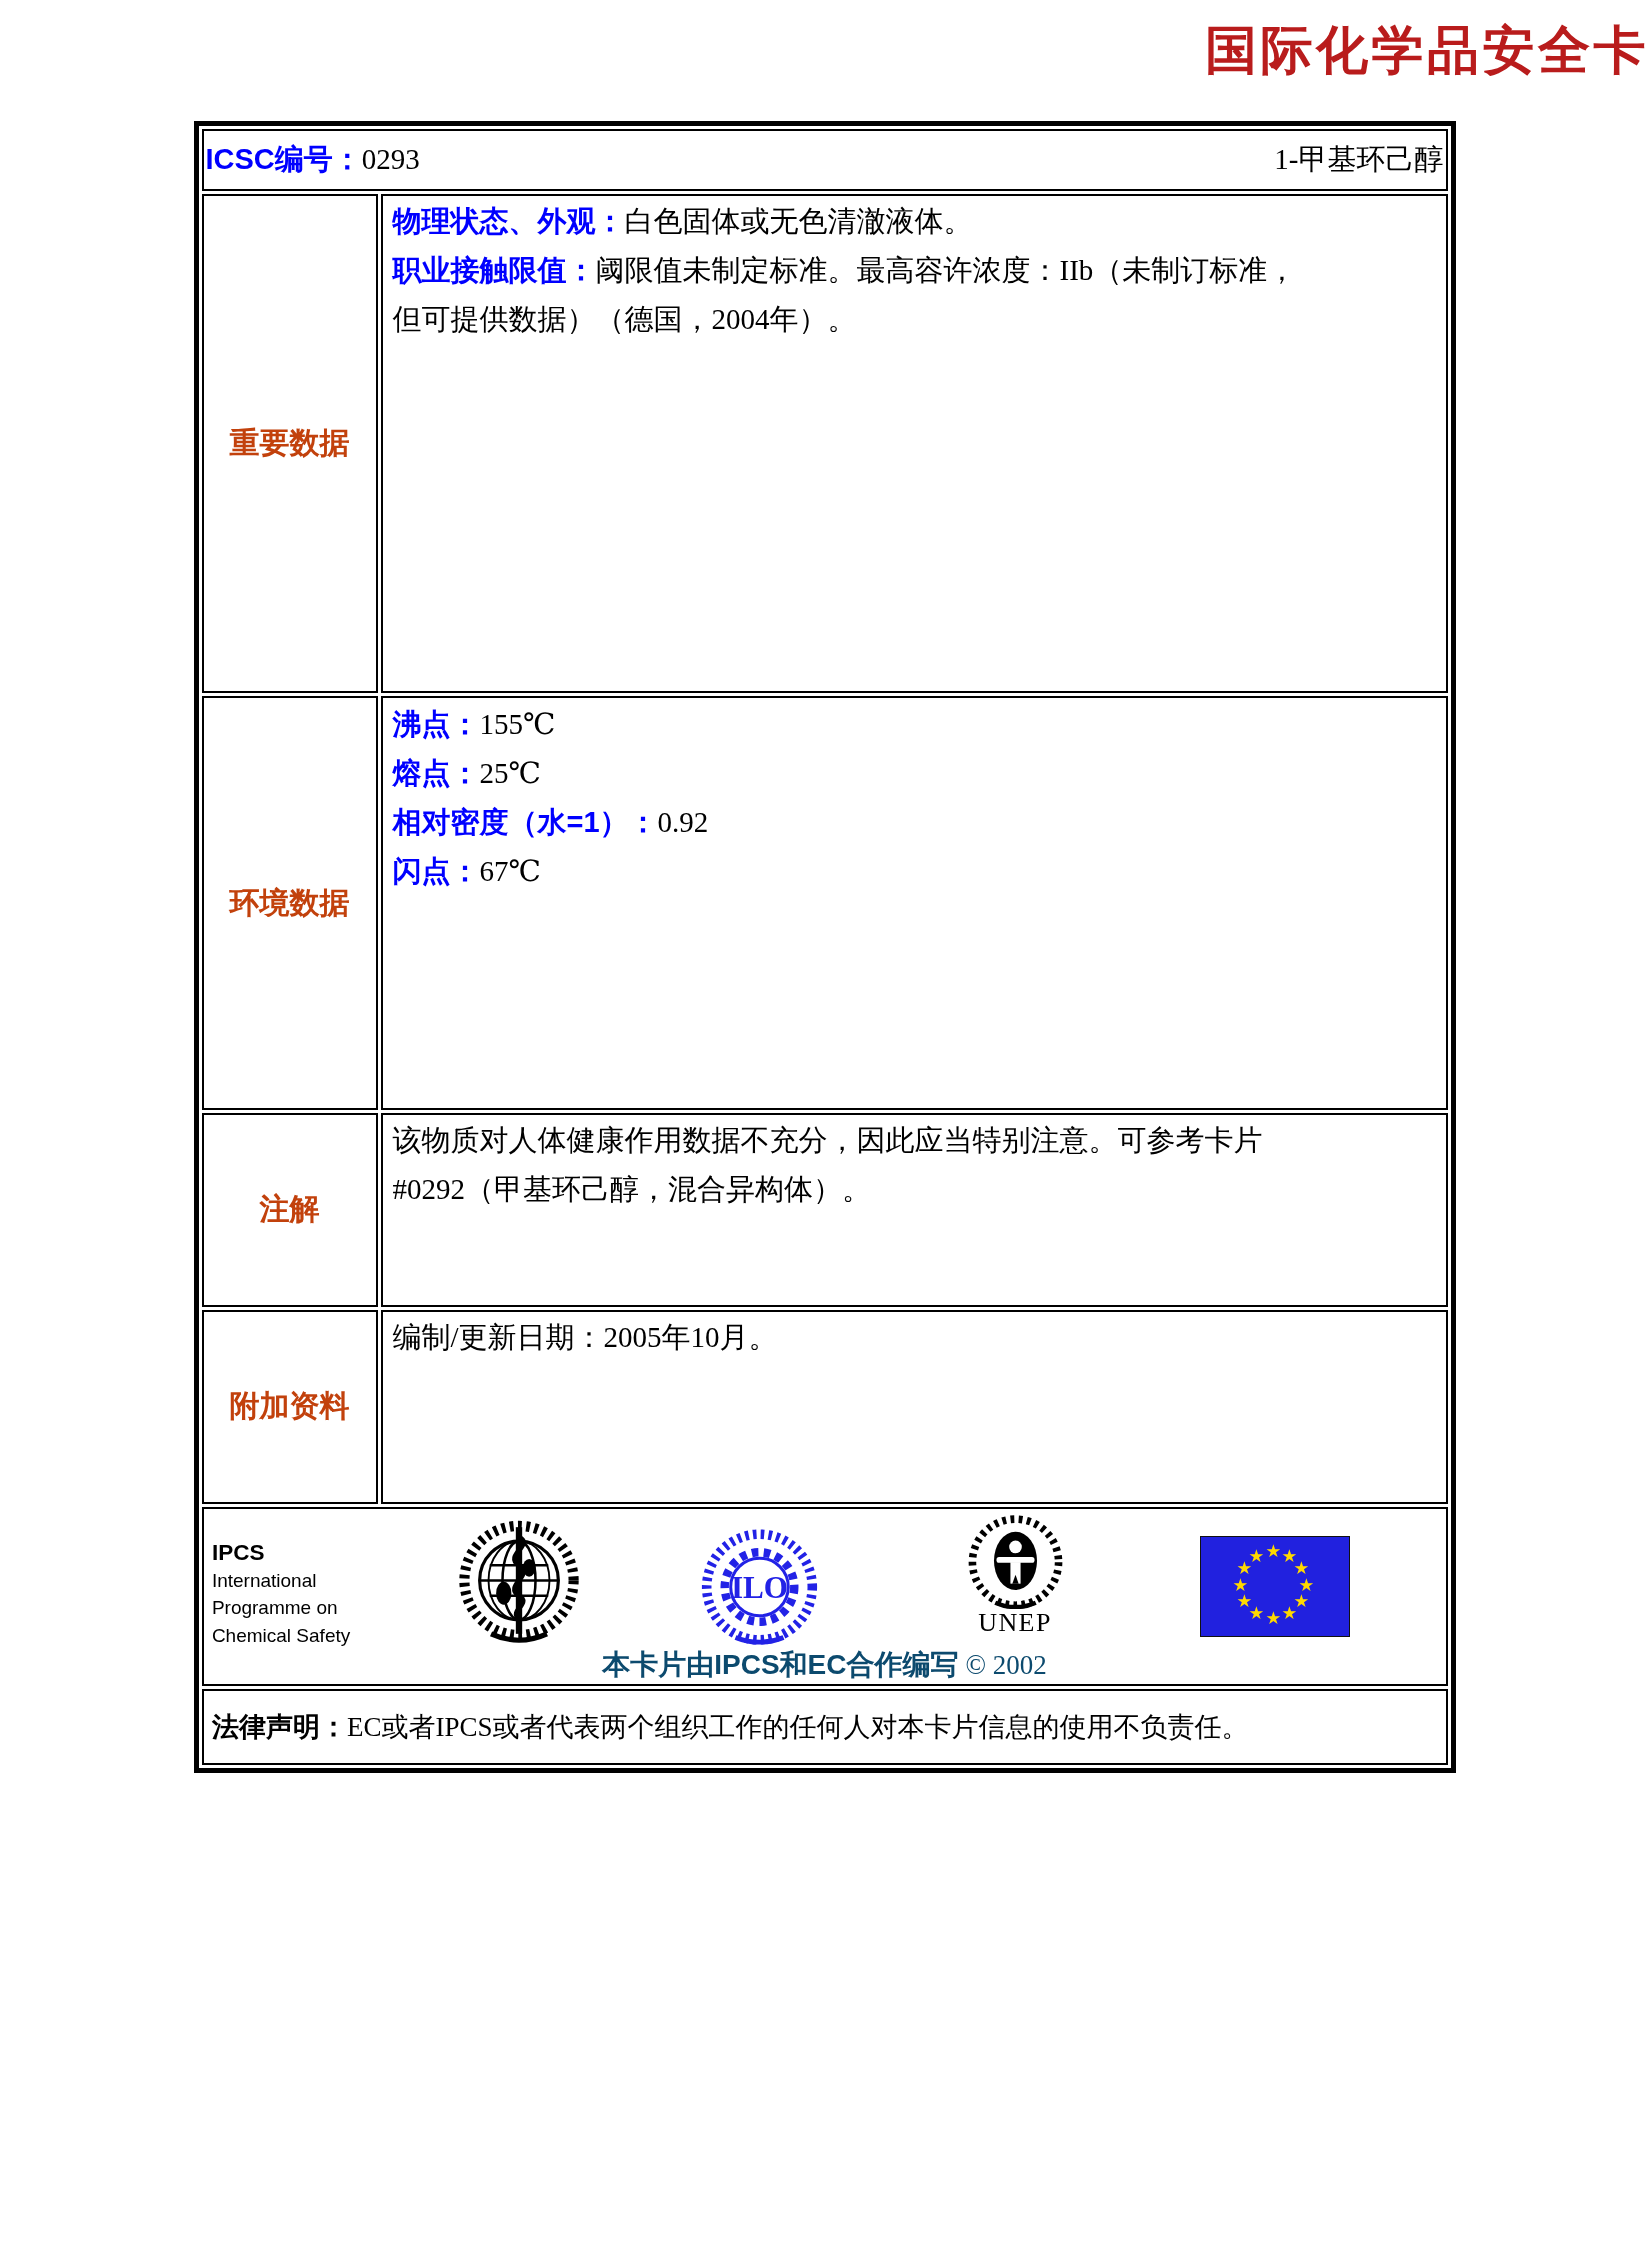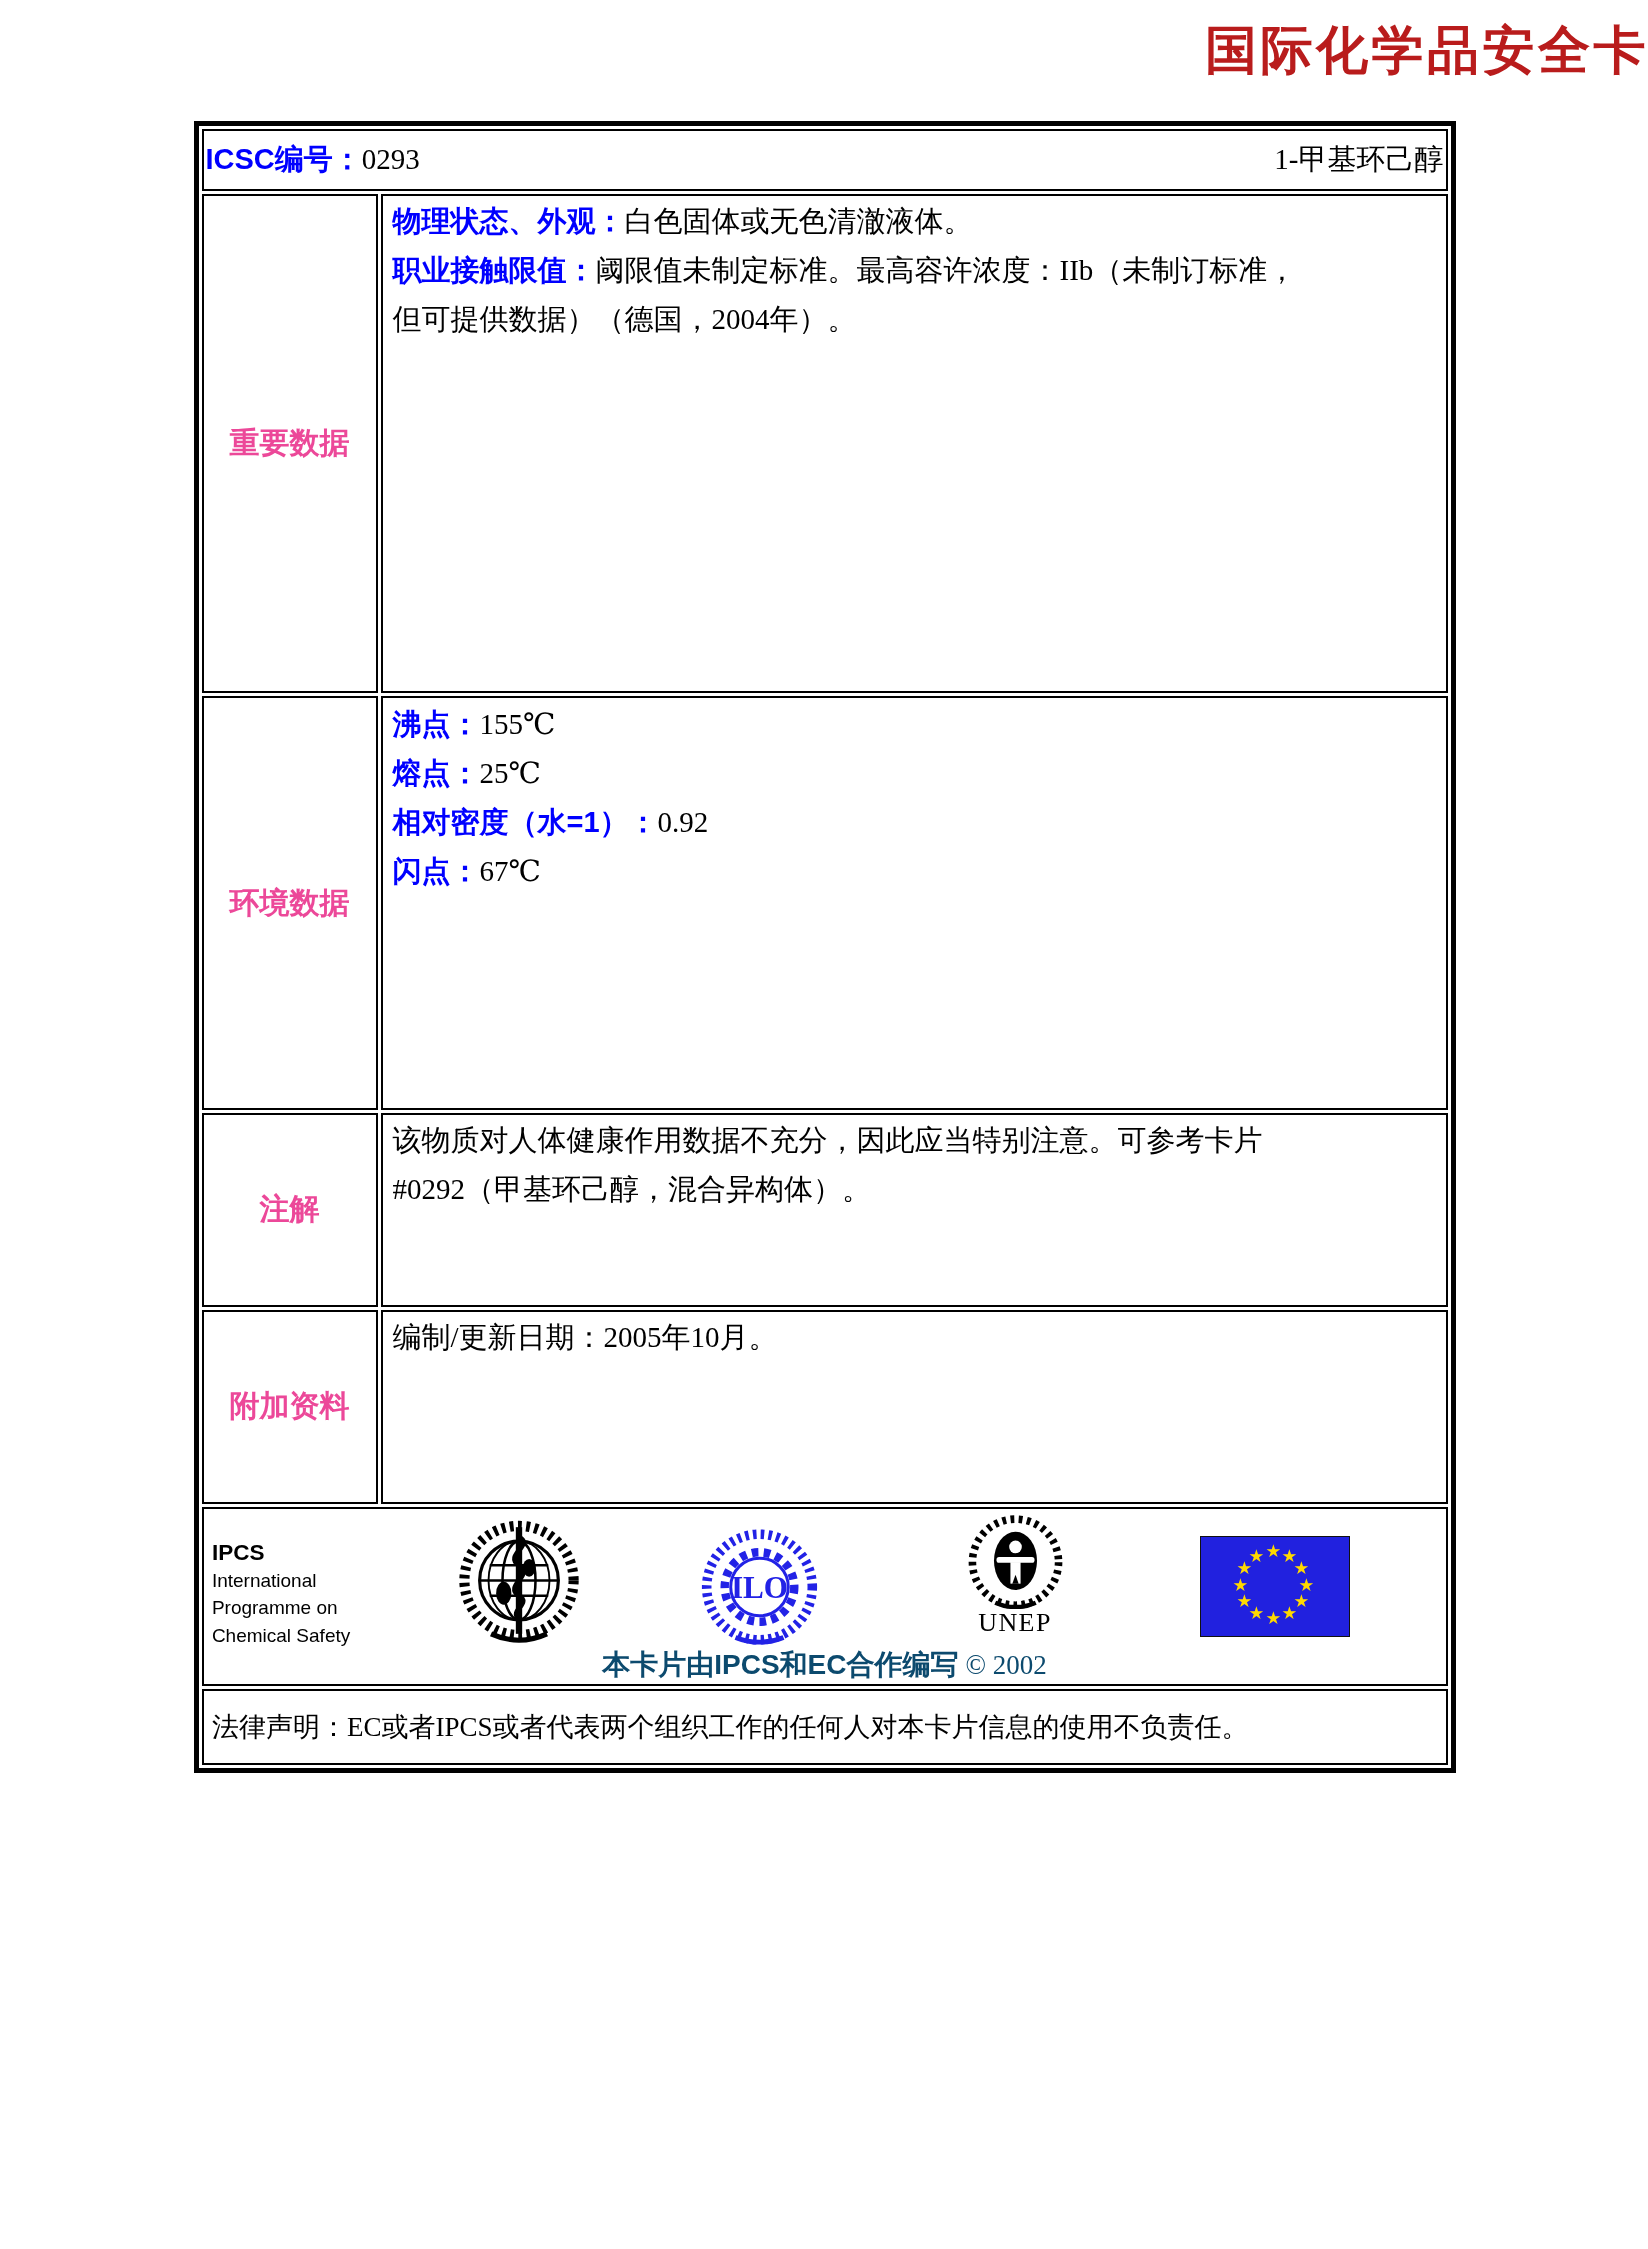--- a/index.html
+++ b/index.html
@@ -16,21 +16,21 @@
   table.card{
     margin:35px auto 0 auto;
     width:1262px;table-layout:fixed;
     border:5px solid #000;
     border-collapse:separate;border-spacing:3.5px;
     background:#fff;
   }
   td{border:2.1px solid #000;background:#fff;overflow:hidden;}
   td.lbl{
     text-align:center;vertical-align:middle;
-    color:#ec4899;font-weight:bold;font-size:30px;
+    color:#c2410c;font-weight:bold;font-size:30px;
     font-family:"Liberation Sans","DejaVu Sans",sans-serif;
   }
   td.content{vertical-align:top;padding:1.4px 10px;font-size:29px;line-height:49px;}
   .blue-inline{
     color:#0000FF;font-weight:bold;
     font-family:"Liberation Sans","DejaVu Sans",sans-serif;
   }
   
   .h-header td{height:58px;}
   .h-important td{height:493px;}
@@ -73,21 +73,21 @@
     font-family:"DejaVu Sans",sans-serif;
   }
   .credit-line{
     text-align:center;margin-top:2.8px;color:#0c4a6e;font-size:28px;line-height:34px;
   }
   .credit-main{font-weight:bold;font-family:"Liberation Sans","DejaVu Sans",sans-serif;}
   .credit-copy{font-weight:normal;font-family:"Liberation Serif","DejaVu Serif",serif;font-size:27px;}
 
   .legal-cell{vertical-align:middle;padding:0 8.4px;font-size:27px;}
   .legal-label{
-    font-weight:normal;color:#000;
+    font-weight:bold;color:#000;
     font-family:"Liberation Sans","DejaVu Sans",sans-serif;
   }
 </style>
 </head>
 <body>
 
 <div class="page-title">国际化学品安全卡</div>
 
 <table class="card">
   <colgroup>

